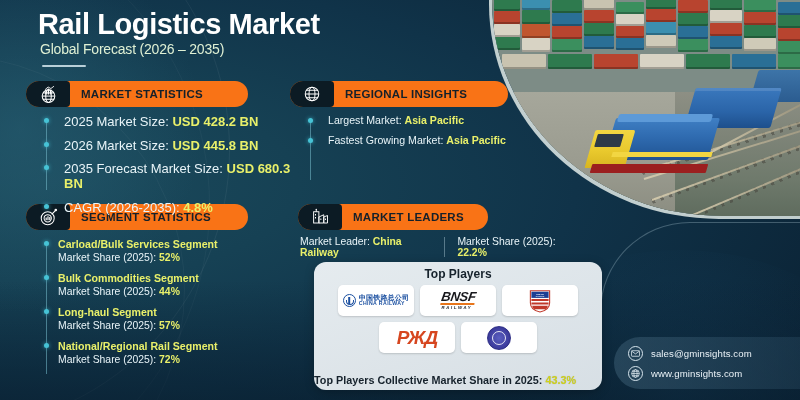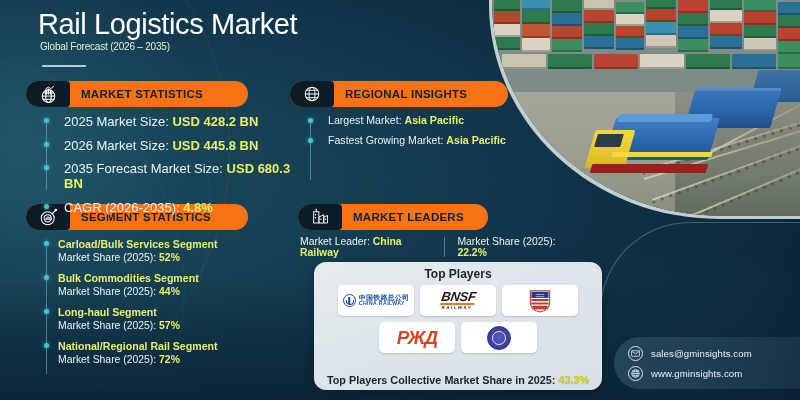--- a/index.html
+++ b/index.html
@@ -124,26 +124,26 @@
   .gmi-top { display: flex; align-items: center; gap: 4px; }
   .gmi-mark { width: 17px; height: 19px; }
   .gmi-name {
     font-size: 22px; font-weight: bold; color: #ffffff; letter-spacing: 0.5px; line-height: 1;
   }
   .gmi-sub { font-size: 8.6px; font-weight: bold; color: #eef3f6; letter-spacing: 0.3px; margin-top: 3px; }
   .gmi-tag { font-size: 5.2px; color: #9fb8c6; letter-spacing: 1.1px; margin-top: 2px; }
   
   .title {
     position: absolute; left: 38px; top: 8px;
-    font-size: 29px; font-weight: normal; color: #ffffff; letter-spacing: -0.4px;
+    font-size: 29px; font-weight: bold; color: #ffffff; letter-spacing: -0.4px;
     z-index: 5;
   }
   .subtitle {
     position: absolute; left: 40px; top: 41px;
-    font-size: 10px; color: #dff0d4; letter-spacing: -0.2px;
+    font-size: 14px; color: #dff0d4; letter-spacing: -0.2px;
     z-index: 5;
   }
   .title-rule {
     position: absolute; left: 42px; top: 65px; width: 44px; height: 2px;
     background: #b9cfd8; border-radius: 2px; z-index: 5;
   }
   
   .pill {
     position: absolute; height: 26px;
     background: #f97316;
@@ -214,21 +214,21 @@
   }
   .logo-grid { display: flex; flex-wrap: wrap; justify-content: center; gap: 6px; padding: 0 12px; }
   .logo-cell {
     width: 76px; height: 31px; background: #ffffff; border-radius: 5px;
     display: flex; align-items: center; justify-content: center;
     box-shadow: 0 1px 2px rgba(0,0,0,0.16);
     overflow: hidden;
   }
   .tp-footer {
     position: absolute; left: 0; right: 0; bottom: 4px;
-    text-align: center; font-size: 10.8px; font-weight: bold; color: #16222c;
+    font-size: 10.8px; font-weight: bold; color: #16222c;
   }
   .tp-footer .val { color: #cfd21a; text-shadow: 0 0 1px rgba(0,0,0,0.25); }
   
   .cr-logo { display: flex; align-items: center; gap: 3px; }
   .cr-emblem {
     width: 13px; height: 13px; border-radius: 50%;
     border: 1.4px solid #1a4fa0; position: relative;
   }
   .cr-emblem::before {
     content: ""; position: absolute; left: 50%; top: 2px; width: 1.6px; height: 7px;

